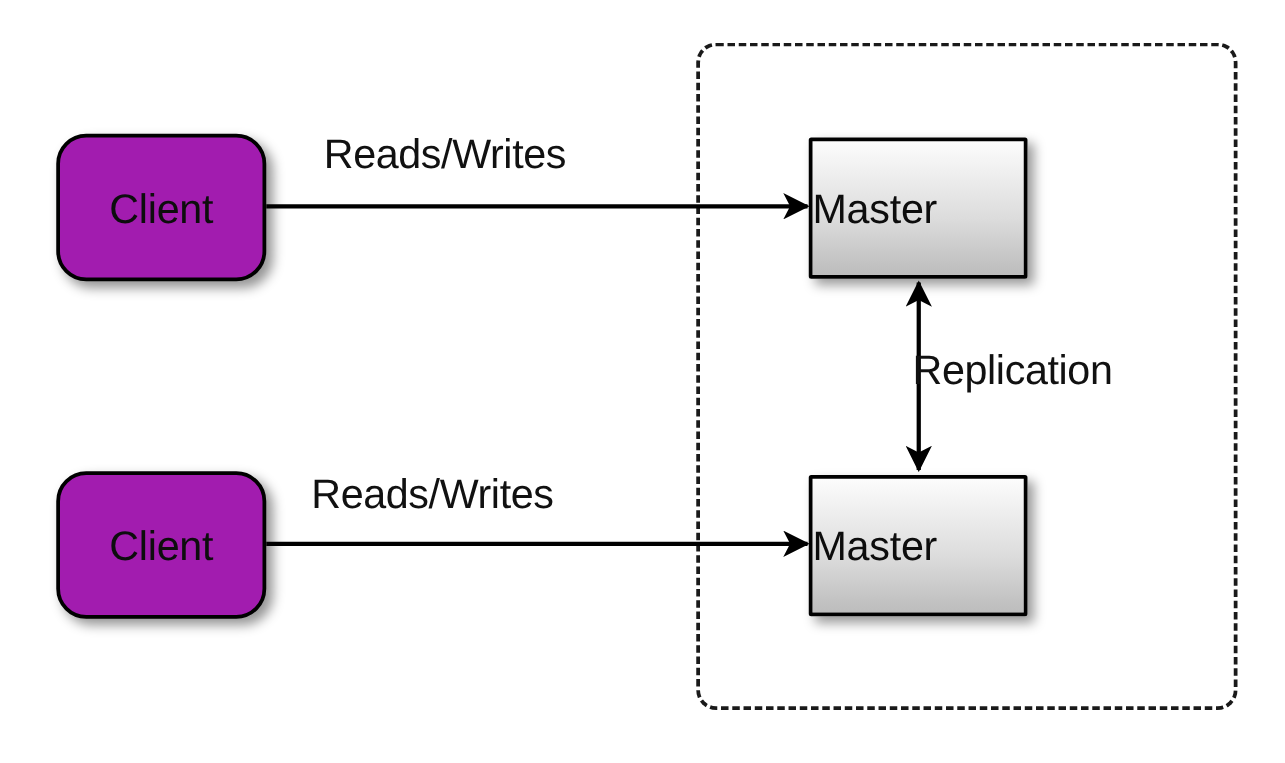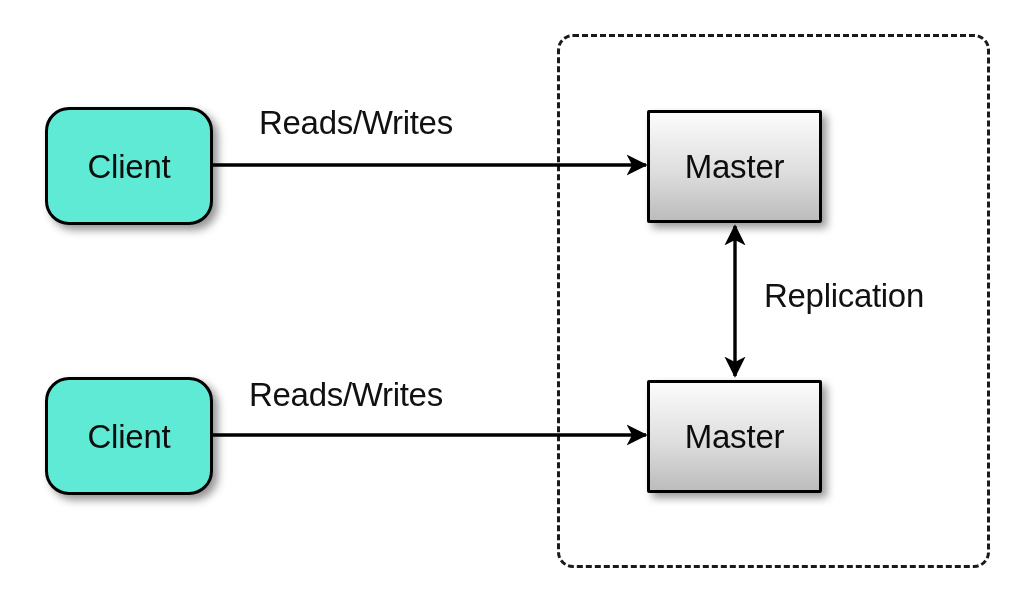--- a/index.html
+++ b/index.html
@@ -32,21 +32,21 @@
   }
 
   
   .client-node {
     position: absolute;
     width: 168px;
     height: 118px;
     box-sizing: border-box;
     border: 3px solid #000000;
     border-radius: 24px;
-    background: #5eead4;
+    background: #a21caf;
     box-shadow: 5px 5px 9px rgba(0,0,0,0.42);
     display: flex;
     align-items: center;
     justify-content: center;
   }
   .client-node .node-label {
     font-size: 33px;
     color: #0d0d0d;
     letter-spacing: -0.2px;
     line-height: 1;
@@ -59,21 +59,21 @@
     position: absolute;
     width: 175px;
     height: 113px;
     box-sizing: border-box;
     border: 3px solid #000000;
     border-radius: 2px;
     background: linear-gradient(to bottom, #fcfcfc 0%, #f2f2f2 18%, #dcdcdc 58%, #c2c2c2 92%, #bdbdbd 100%);
     box-shadow: 5px 5px 9px rgba(0,0,0,0.40);
     display: flex;
     align-items: center;
-    justify-content: center;
+    justify-content: flex-start;
   }
   .master-node .node-label {
     font-size: 33px;
     color: #0d0d0d;
     letter-spacing: -0.2px;
     line-height: 1;
   }
   #master-top    { left: 647px; top: 110px; }
   #master-bottom { left: 647px; top: 380px; }
 
@@ -82,21 +82,21 @@
     position: absolute;
     font-size: 33px;
     color: #111111;
     white-space: nowrap;
     line-height: 1;
     letter-spacing: -0.3px;
     text-align: center;
   }
   #label-rw-top    { left: 259px; top: 106px; }
   #label-rw-bottom { left: 249px; top: 378px; }
-  #label-replication { left: 764px; top: 279px; }
+  #label-replication { left: 730px; top: 279px; }
 
   
   #edges {
     position: absolute;
     left: 0;
     top: 0;
     width: 1028px;
     height: 610px;
     pointer-events: none;
   }

